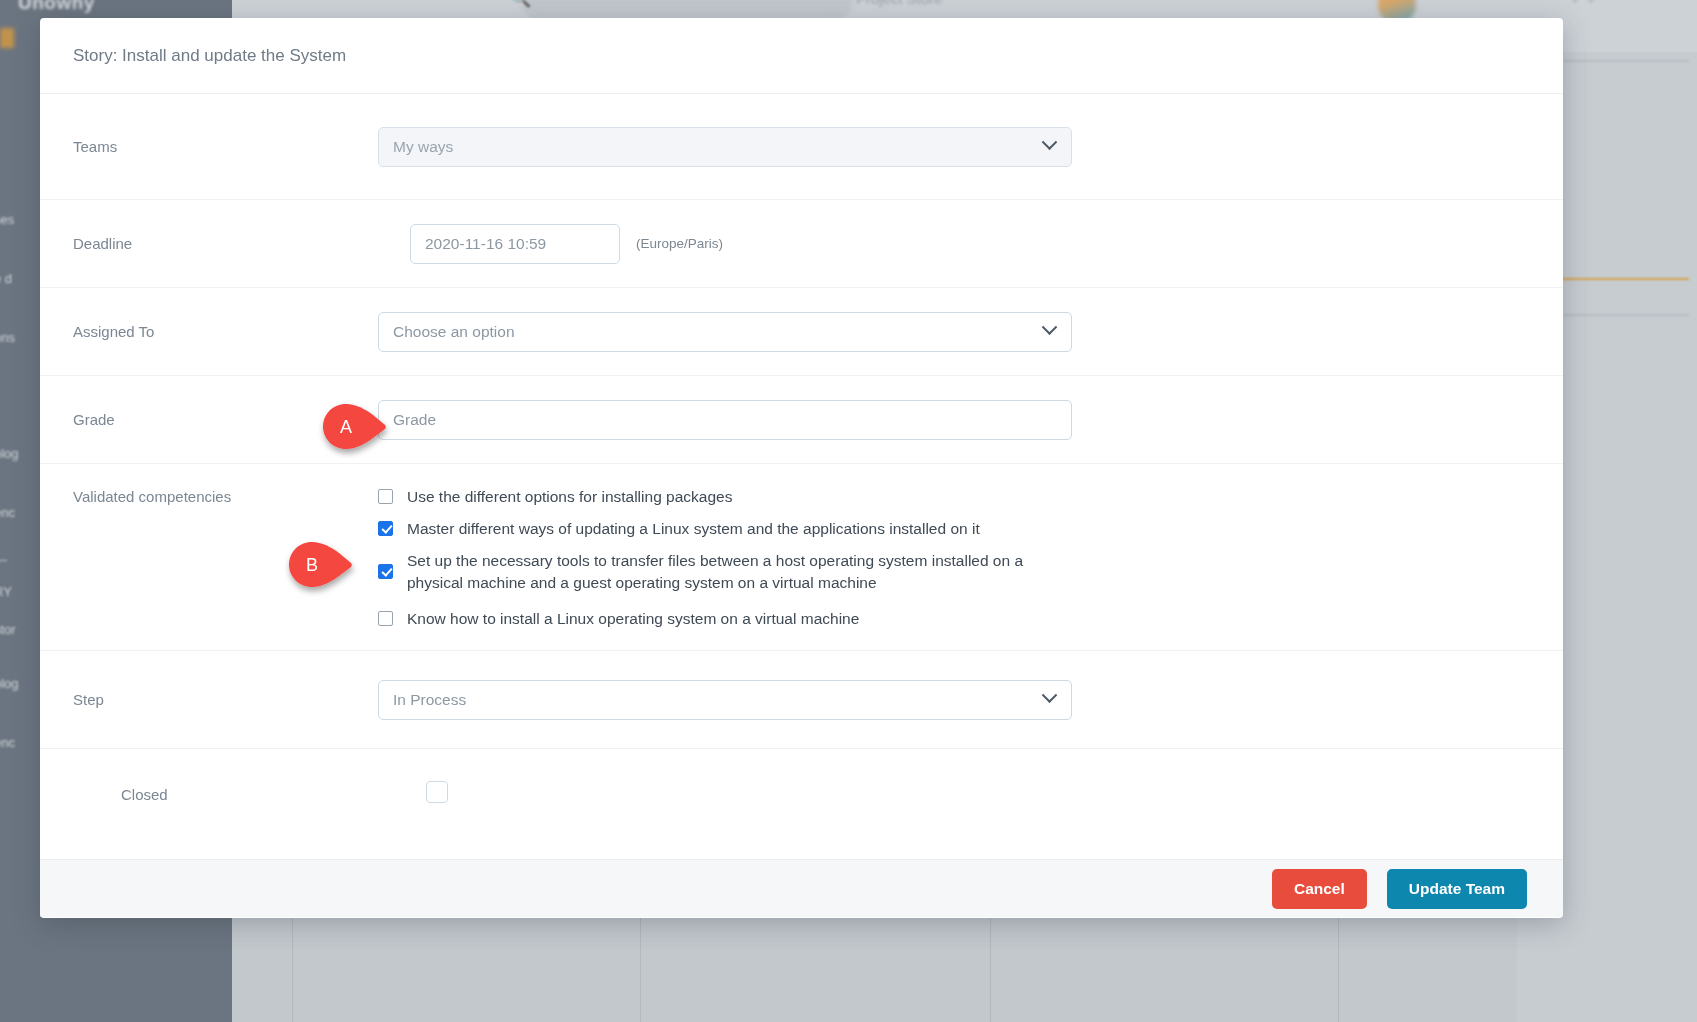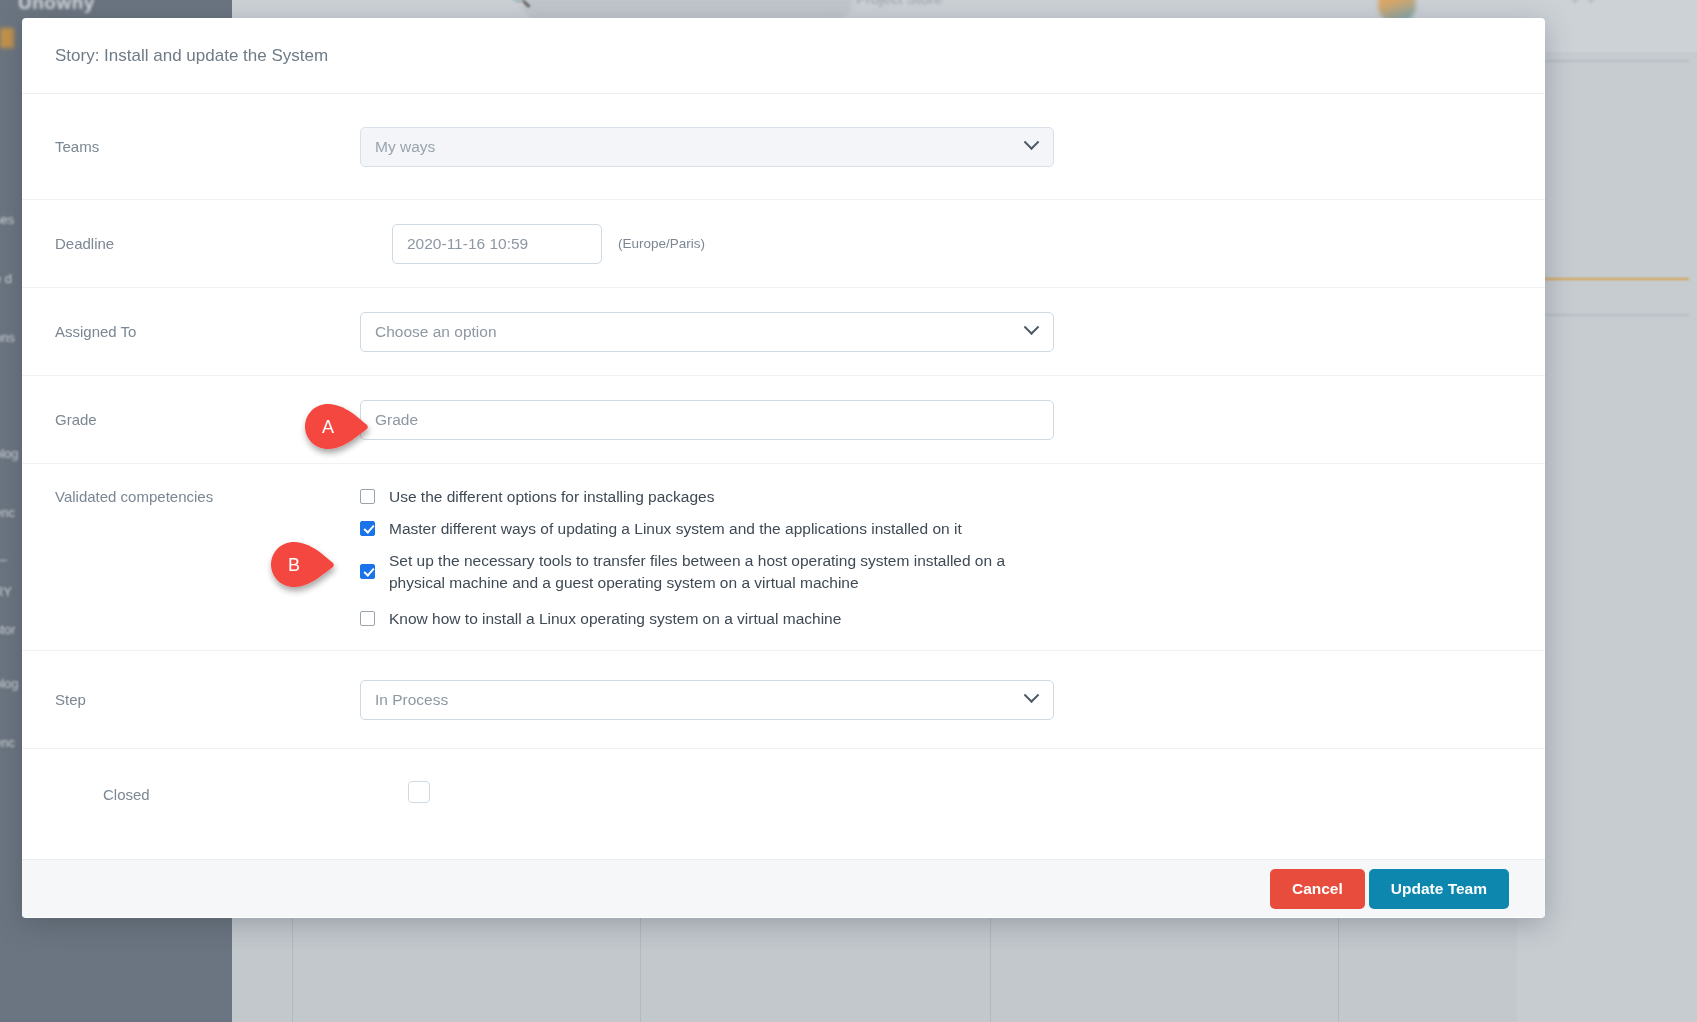--- a/index.html
+++ b/index.html
@@ -116,21 +116,21 @@
     width: 1px;
     background: #b2b8bf;
     top: 900px;
     bottom: 0;
     filter: blur(.6px);
   }
 
   
   #modal {
     position: absolute;
-    left: 22px; top: 18px;
+    left: 40px; top: 18px;
     width: 1523px;
     height: 900px;
     background: #ffffff;
     border-radius: 4px;
     box-shadow: 0 6px 28px rgba(40,50,60,.28);
     overflow: hidden;
   }
 
   #modal-header {
     height: 76px;
@@ -269,21 +269,21 @@
   }
 
   #modal-footer {
     height: 58px;
     background: #f5f7f9;
     border-top: 1px solid #e9ecef;
     display: flex;
     align-items: center;
     justify-content: flex-end;
     padding-right: 36px;
-    gap: 4px;
+    gap: 20px;
   }
   .btn {
     border: none;
     border-radius: 5px;
     color: #fff;
     font-size: 15.5px;
     font-weight: bold;
     padding: 11px 22px;
     cursor: pointer;
     font-family: "Liberation Sans", sans-serif;

